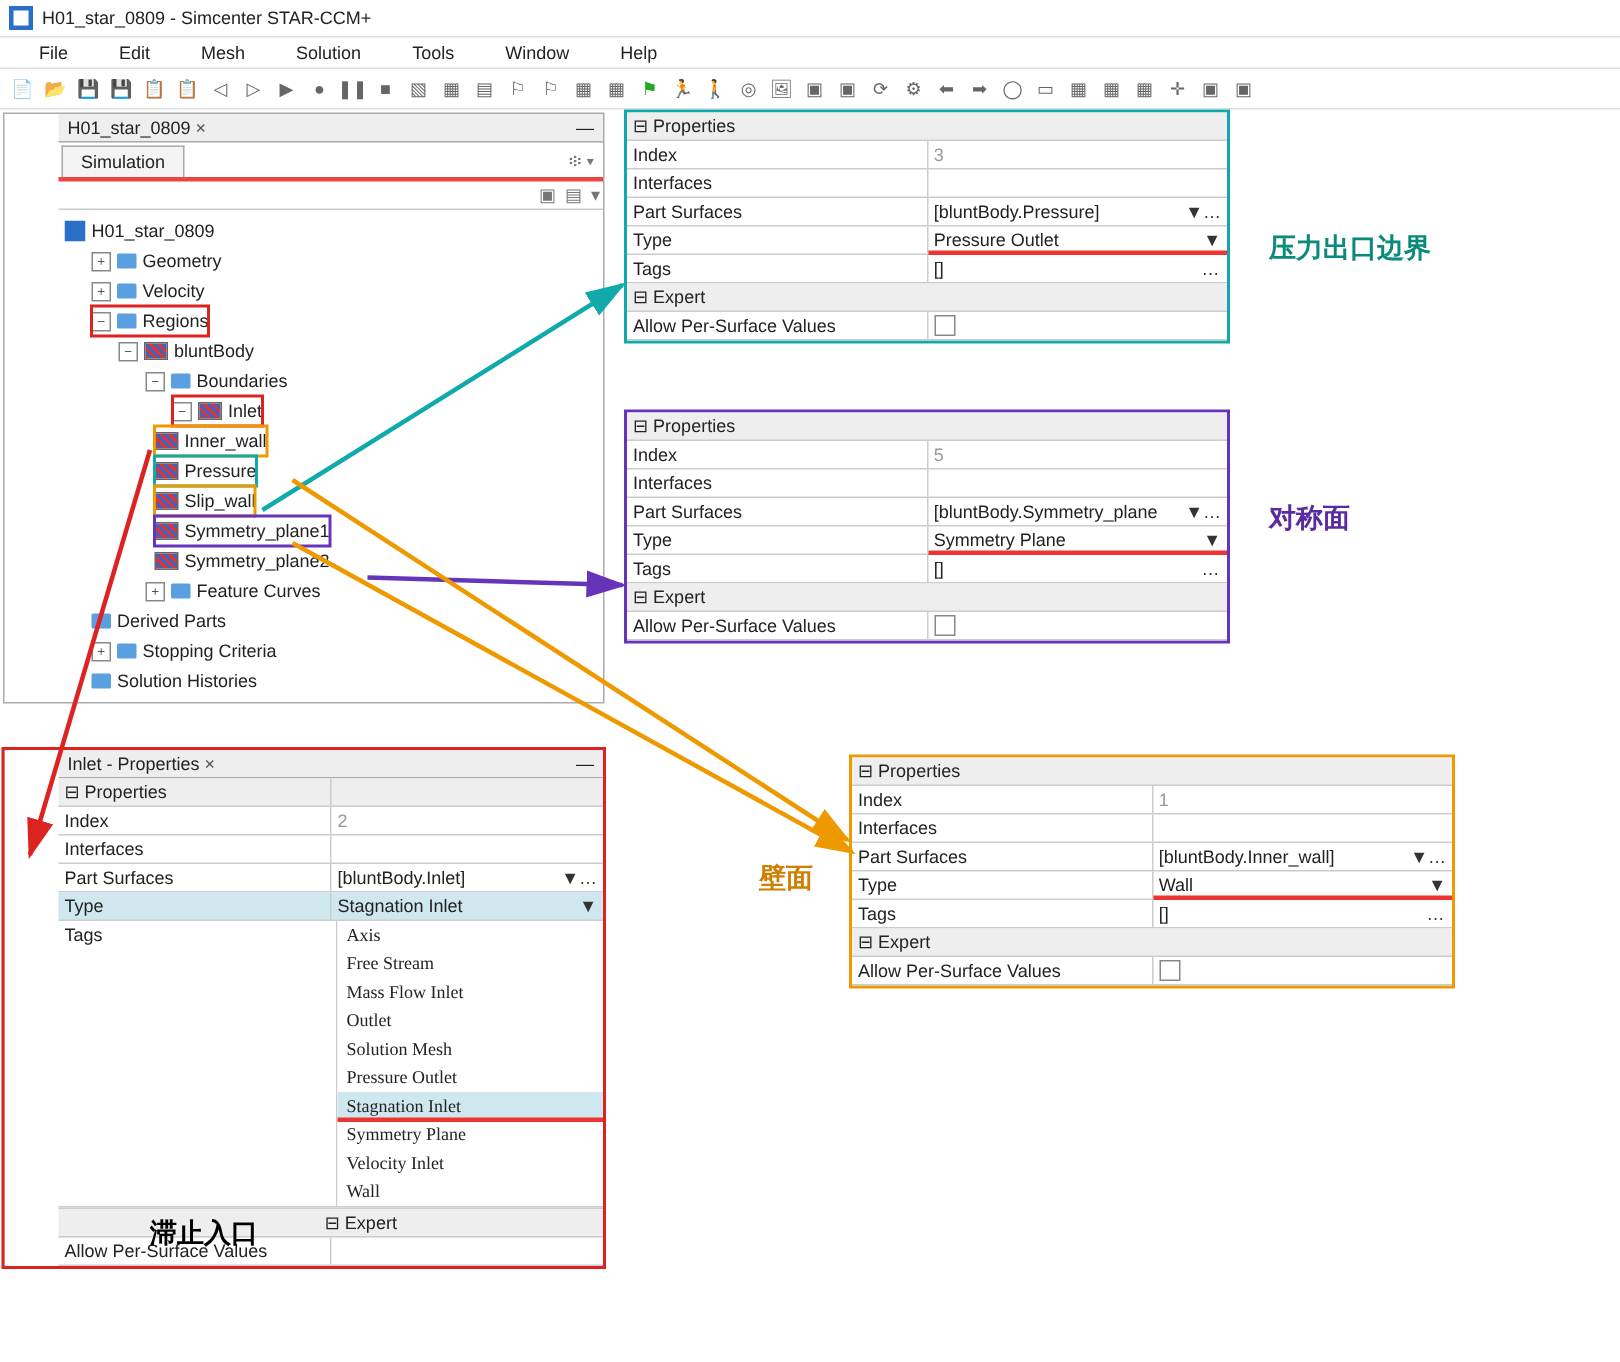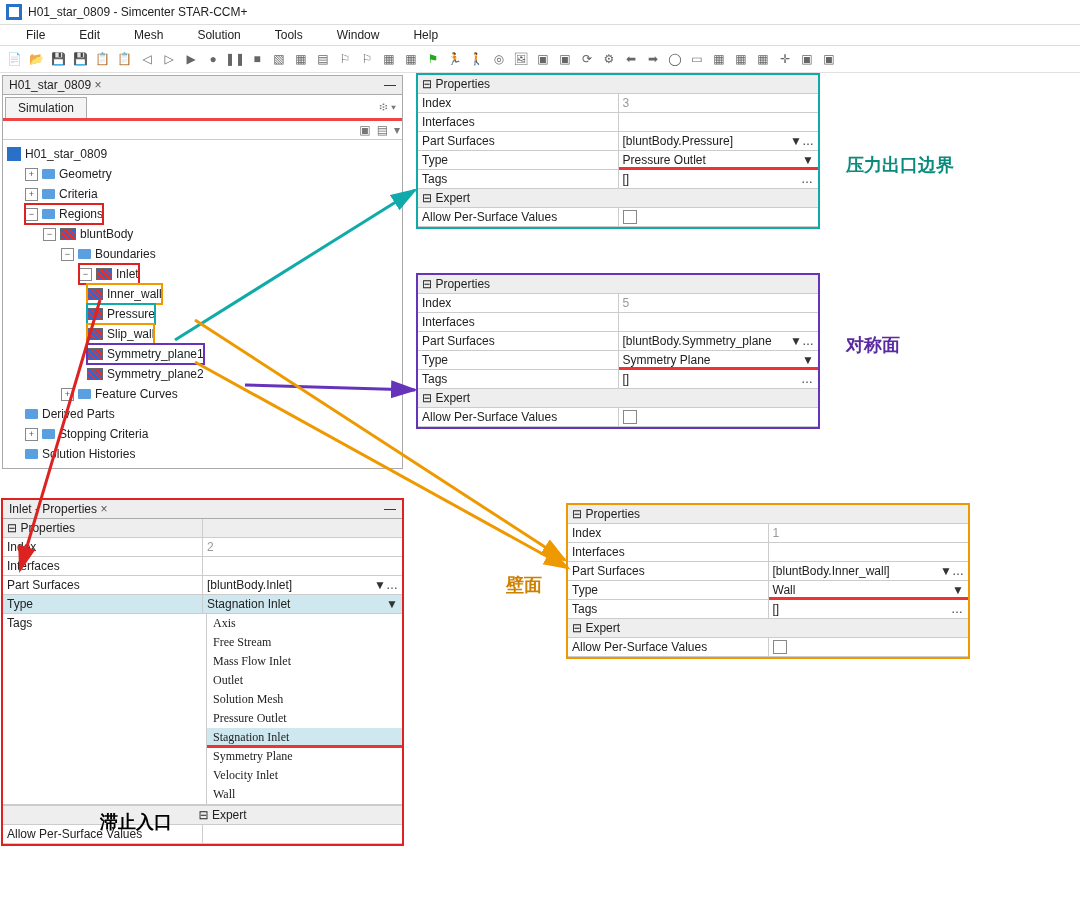--- a/index.html
+++ b/index.html
@@ -7,33 +7,33 @@
   .titlebar svg { margin-right:6px; }
   .menubar { padding:3px 6px; border-bottom:1px solid #ddd; display:flex; gap:14px; }
   .menubar span { cursor:default;margin-left:20px; }
   .toolbar { padding:4px 6px; border-bottom:1px solid #e0e0e0; display:flex; gap:4px; flex-wrap:nowrap; align-items:center; }
   .tbtn { width:18px; height:18px; display:inline-flex; align-items:center; justify-content:center; color:#666; }
 
   .workspace { display:flex; }
   .leftpane { width:405px; border-right:1px solid #fff; }
   .rightpane { flex:1; position:relative; padding:8px; }
 
-  .panel { border:1px solid #aaa; margin:2px; }
+  .panel { border:1px solid #aaa; margin:2px;padding-left:36px; }
   .panel-header { background:#eee; border-bottom:1px solid #aaa; padding:2px 6px; display:flex; justify-content:space-between; align-items:center; }
   .panel-header .close { color:#555; }
 
   .sim-tab { border:1px solid #aaa; display:inline-block; padding:3px 12px; background:#f4f4f4; margin:2px 0 0 2px; border-bottom:none; }
   .small-toolbar { display:flex; justify-content:flex-end; padding:2px; border-bottom:1px solid #ccc; gap:6px; color:#777; }
 
   .tree { padding:4px 4px; line-height:20px; }
   .tree-row { display:flex; align-items:center; gap:4px; white-space:nowrap; }
   .tree-row .ex { width:11px; height:11px; border:1px solid #888; display:inline-flex; align-items:center; justify-content:center; font-size:9px; line-height:9px; color:#555; }
   .folder-icon { width:13px; height:10px; background:#5aa0e0; border-radius:1px; display:inline-block; }
   .region-icon { width:14px; height:10px; display:inline-block; background:repeating-linear-gradient(45deg,#d33,#d33 2px,#36c 2px,#36c 4px); border:1px solid #666; }
-  .ind0{margin-left:0}.ind1{margin-left:18px}.ind2{margin-left:36px}.ind3{margin-left:54px}.ind4{margin-left:72px}.ind5{margin-left:80px}
+  .ind0{margin-left:0}.ind1{margin-left:18px}.ind2{margin-left:36px}.ind3{margin-left:54px}.ind4{margin-left:72px}.ind5{margin-left:60px}
 
   .hl-red   { outline:2px solid #d22; outline-offset:-1px; }
   .hl-teal  { outline:2px solid #1aa; outline-offset:-1px; }
   .hl-orange{ outline:2px solid #e90; outline-offset:-1px; }
   .hl-purple{ outline:2px solid #63b; outline-offset:-1px; }
 
   .props { border:1px solid #888; background:#fff; font-size:12px; }
   .props-row { display:flex; border-bottom:1px solid #ccc;justify-content:flex-end; }
   .props-row .k { width:50%; padding:2px 4px; border-right:1px solid #ccc; }
   .props-row .v { width:50%; padding:2px 4px; display:flex; align-items:center; justify-content:space-between; position:relative; }
@@ -144,21 +144,21 @@
             <span>H01_star_0809</span>
           </div>
         <div class="tree-row ind1">
             <span class="ex">+</span>
             <span class="folder-icon"></span>
             <span>Geometry</span>
           </div>
         <div class="tree-row ind1">
             <span class="ex">+</span>
             <span class="folder-icon"></span>
-            <span>Criteria</span>
+            <span>Velocity</span>
           </div>
         <div class="tree-row ind1 hl-red" style="width:fit-content">
             <span class="ex">−</span>
             <span class="folder-icon"></span>
             <span>Regions</span>
           </div>
         <div class="tree-row ind2">
             <span class="ex">−</span>
             <span class="region-icon"></span>
             <span>bluntBody</span>

